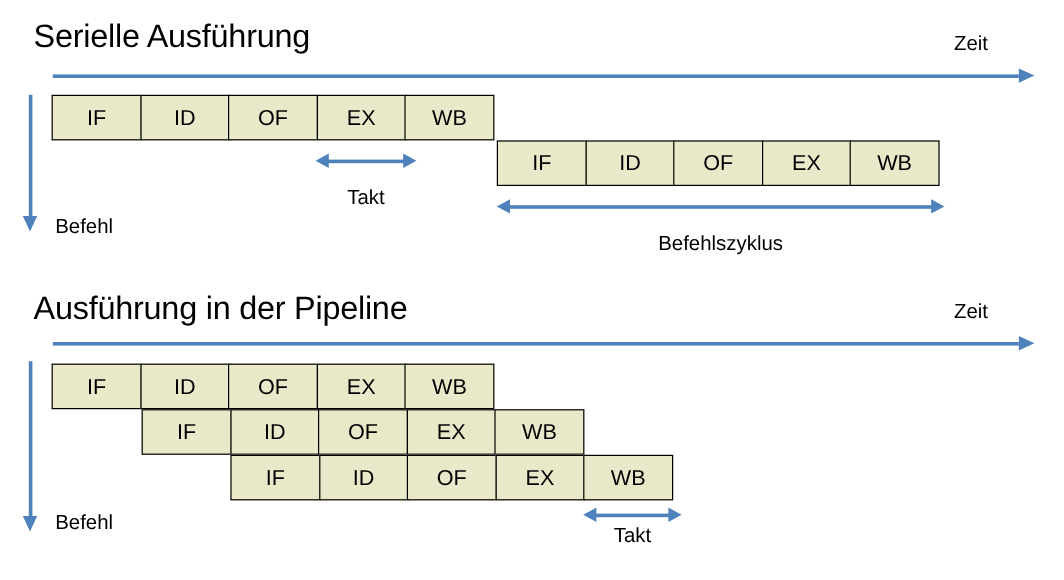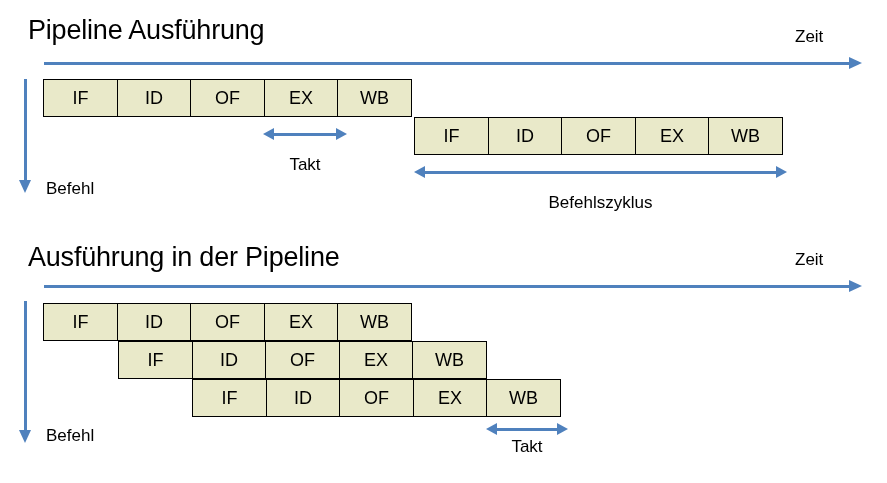--- a/index.html
+++ b/index.html
@@ -117,21 +117,21 @@
     line-height: 20px;
     text-align: center;
     white-space: nowrap;
   }
 </style>
 </head>
 <body>
 
 <div class="section">
 
-  <div class="title" style="left:28px; top:14px;">Pipeline Ausführung</div>
+  <div class="title" style="left:28px; top:14px;">Serielle Ausführung</div>
 
   <div class="axis-label" style="left:795px; top:27px;">Zeit</div>
   <div class="time-axis" style="left:44px; top:59px; width:818px;">
     <div class="shaft" style="width:805px;"></div>
     <div class="head-r" style="left:805px;"></div>
   </div>
 
   <div class="befehl-axis" style="left:21px; top:79px; height:114px;">
     <div class="shaft" style="height:101px;"></div>
     <div class="head-d" style="top:101px;"></div>

